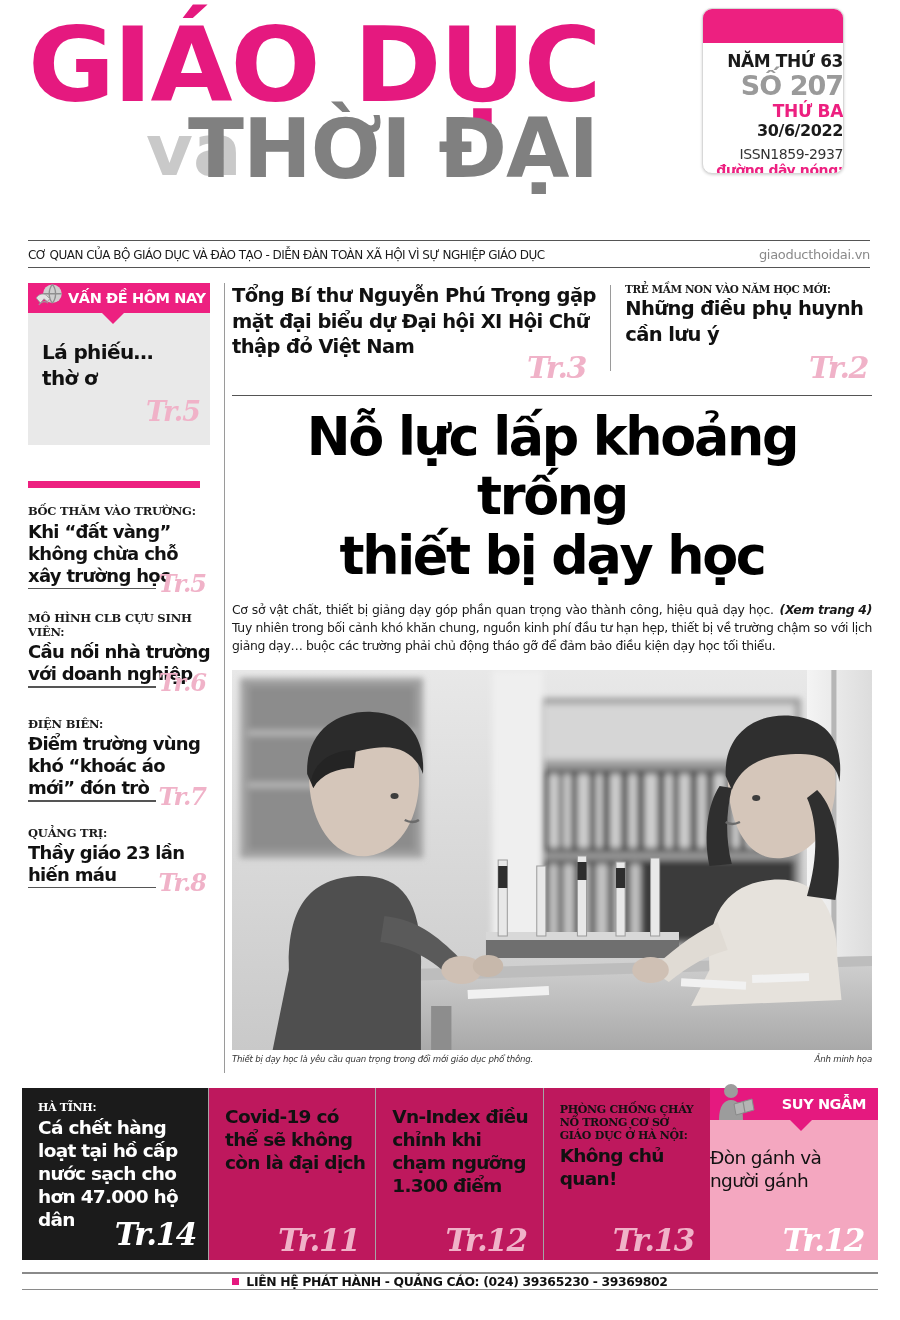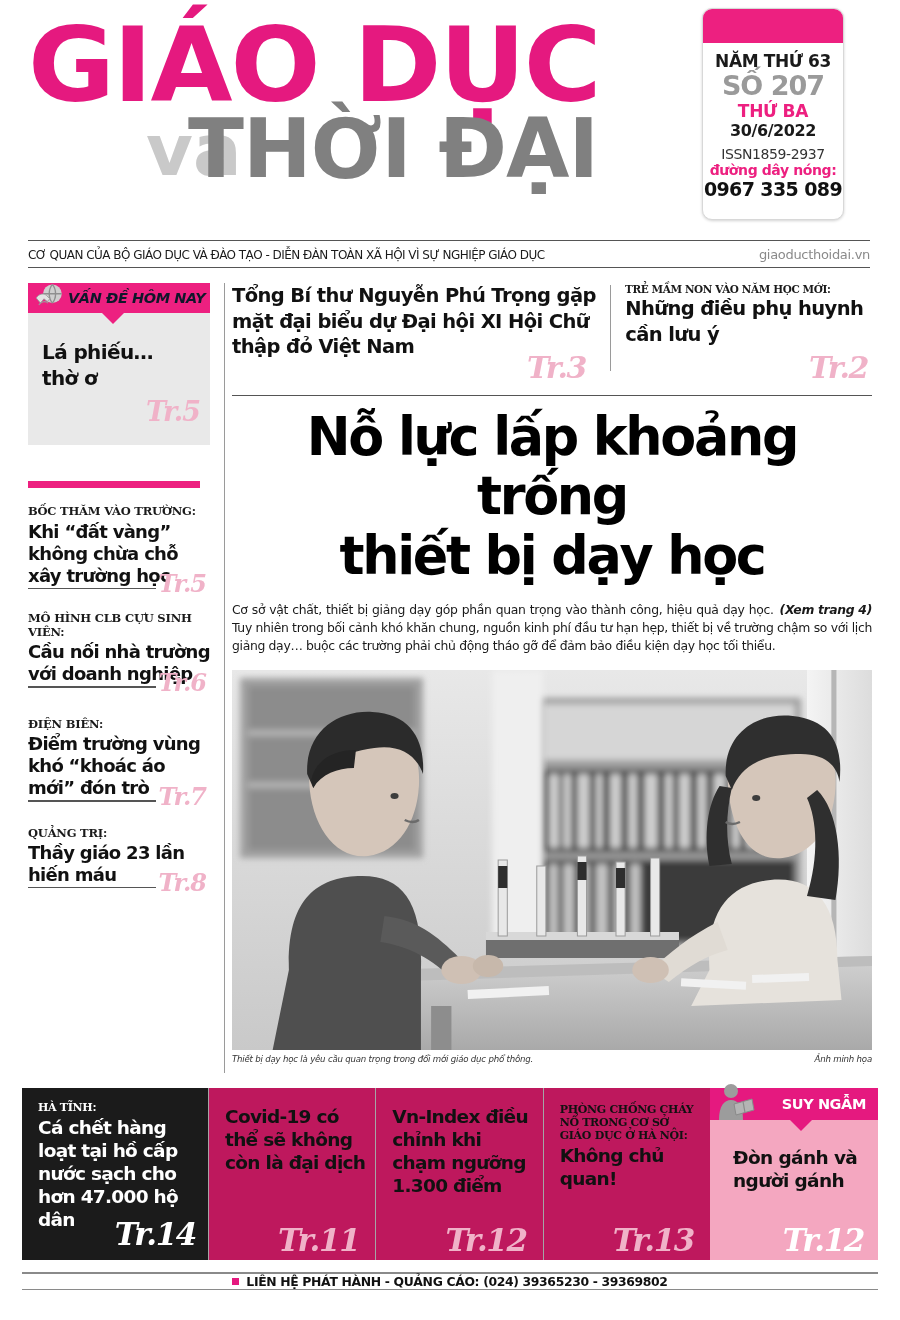--- a/index.html
+++ b/index.html
@@ -43,27 +43,27 @@
     font-family: "DejaVu Sans", sans-serif;
     font-weight: 700; font-size: 82px; line-height: 1;
     letter-spacing: -1px;
     color: #808080;
     white-space: nowrap;
   }
 
   
   .info-box {
     position: absolute; right: 56px; top: 8px;
-    width: 142px; height: 212px;
+    width: 142px; height: 166px;
     background: #fff;
     border: 1px solid #d8d8d8;
     border-radius: 10px;
     box-shadow: 0 1px 3px rgba(0,0,0,.18);
     overflow: hidden;
-    text-align: center;
+    text-align: right;
     margin-left: 24px;
   }
   .info-box-bar { height: 34px; background:#ED2080; }
   .info-year {
     margin-top: 8px; font-family:"DejaVu Sans",sans-serif; font-weight:700;
     font-size: 17px; color:#1a1a1a; letter-spacing:-0.4px;
   }
   .info-issue {
     margin-top: 1px; font-family:"DejaVu Sans",sans-serif; font-weight:700;
     font-size: 27px; color:#9a9a9a; letter-spacing:-1px; line-height:1.05;
@@ -130,21 +130,21 @@
     display:flex; align-items:center;
   }
   .badge-bar::after {
     content:""; position:absolute; left: 74px; bottom:-11px;
     width:0; height:0; border-left: 11px solid transparent;
     border-right: 11px solid transparent; border-top: 11px solid #ED2080;
   }
   .badge-icon { position:absolute; left: 4px; top: -2px; width: 34px; height: 34px; }
   .badge-label {
     margin-left: 40px; font-family:"DejaVu Sans",sans-serif; font-weight:700;
-    font-size: 14.5px; color:#0f172a; letter-spacing:-0.4px;font-style:italic;
+    font-size: 14.5px; color:#ffffff; letter-spacing:-0.4px;
   }
   .badge-headline {
     padding: 26px 12px 0 14px;
     font-family:"DejaVu Sans",sans-serif; font-weight:700;
     font-size: 20px; line-height:1.3; color:#111; letter-spacing:-0.6px;
   }
   .badge-tr {
     position:absolute; right: 10px; bottom: 18px;
     font-family:"DejaVu Serif", serif; font-style: italic; font-weight:700;
     font-size: 27px; color:#F0B2C8; letter-spacing:-1px;
@@ -290,22 +290,22 @@
     content:""; position:absolute; left: 80px; bottom:-11px;
     width:0;height:0;border-left:11px solid transparent;
     border-right:11px solid transparent;border-top:11px solid #E5197F;
   }
   .bs-pink-icon { position:absolute; left: 4px; top: -6px; width: 44px; height: 40px; }
   .bs-pink-label {
     font-family:"DejaVu Sans",sans-serif; font-weight:700;
     font-size: 14.5px; color:#fff; letter-spacing:-0.4px; position:relative; z-index:2;
   }
   .bs-pink-title {
-    padding: 26px 12px 0 23px;
-    font-family:"DejaVu Sans",sans-serif; font-weight:700;
+    padding: 26px 12px 0 0;
+    font-family:"DejaVu Sans",sans-serif; font-weight:400;
     font-size: 18.5px; line-height:1.26; color:#111; letter-spacing:-0.6px;
   }
   .bs-pink .bs-tr { color:#fff; right: 14px; bottom: 2px; }
 
   
   .footer {
     position:absolute; left: 22px; top: 1272px; width: 856px; height: 18px;
     border-top: 2px solid #8a8a8a; border-bottom: 1.4px solid #8a8a8a;
     display:flex; align-items:center; justify-content:center; gap: 7px;
   }

